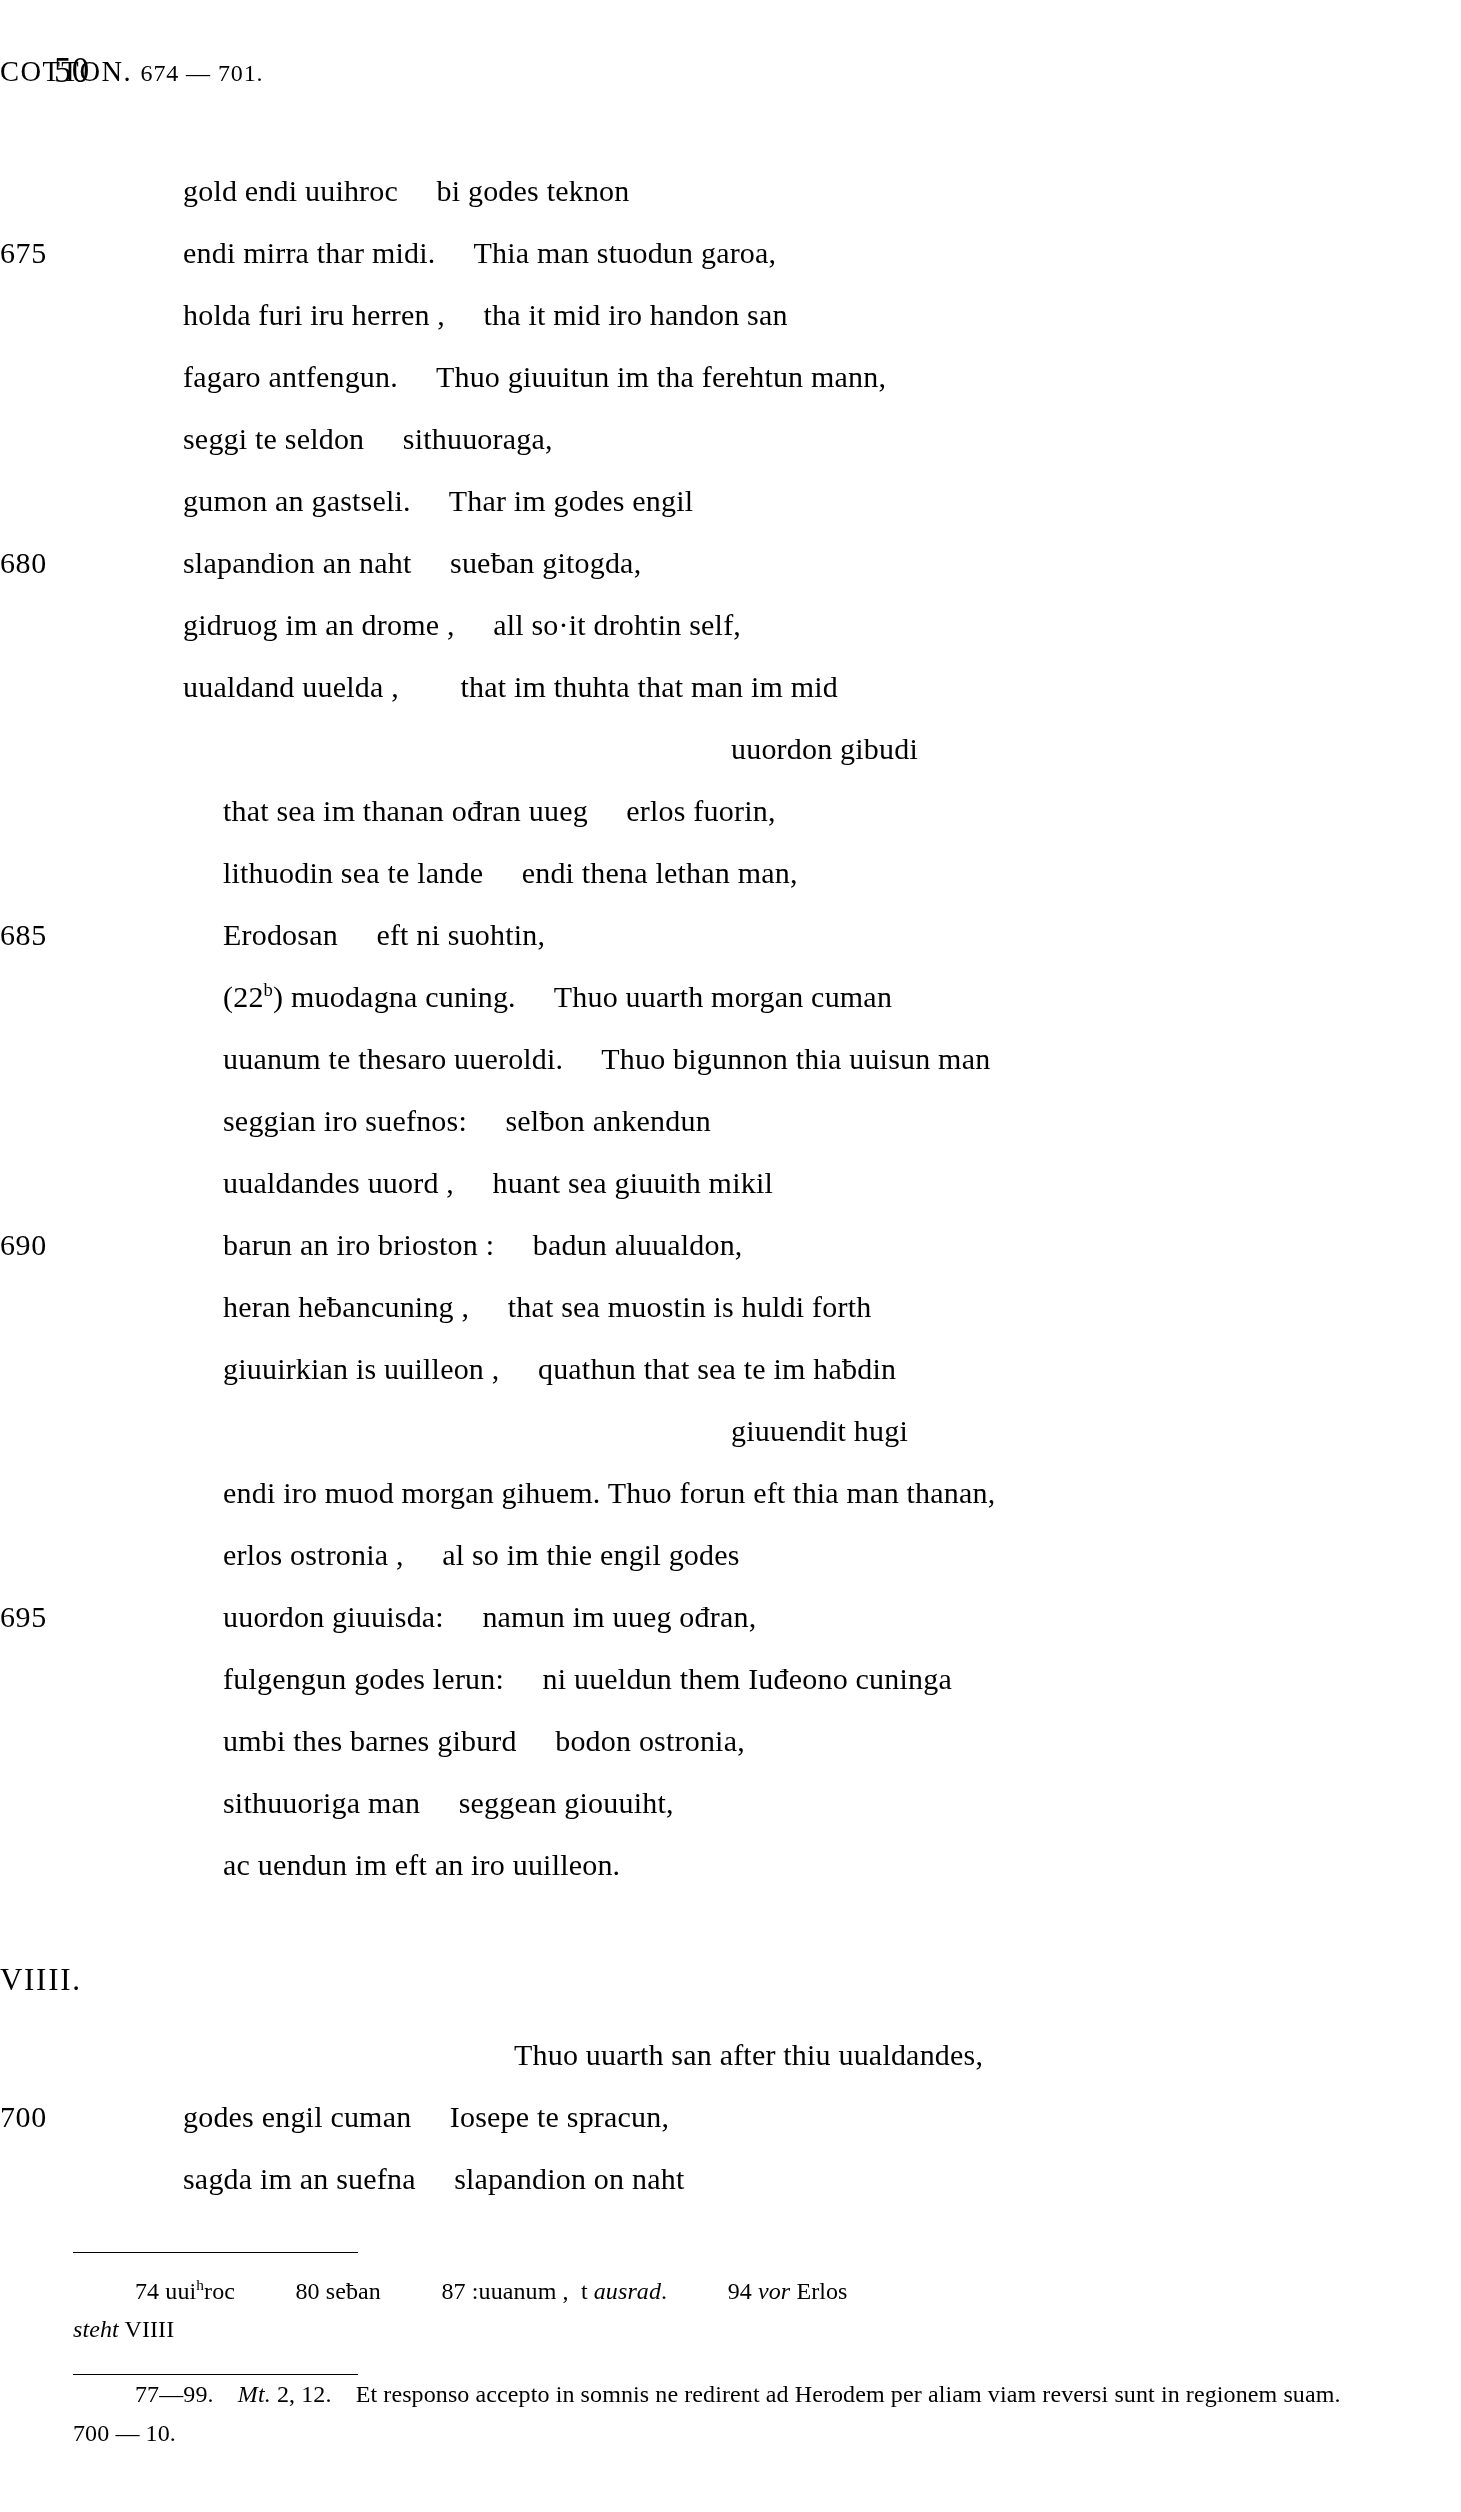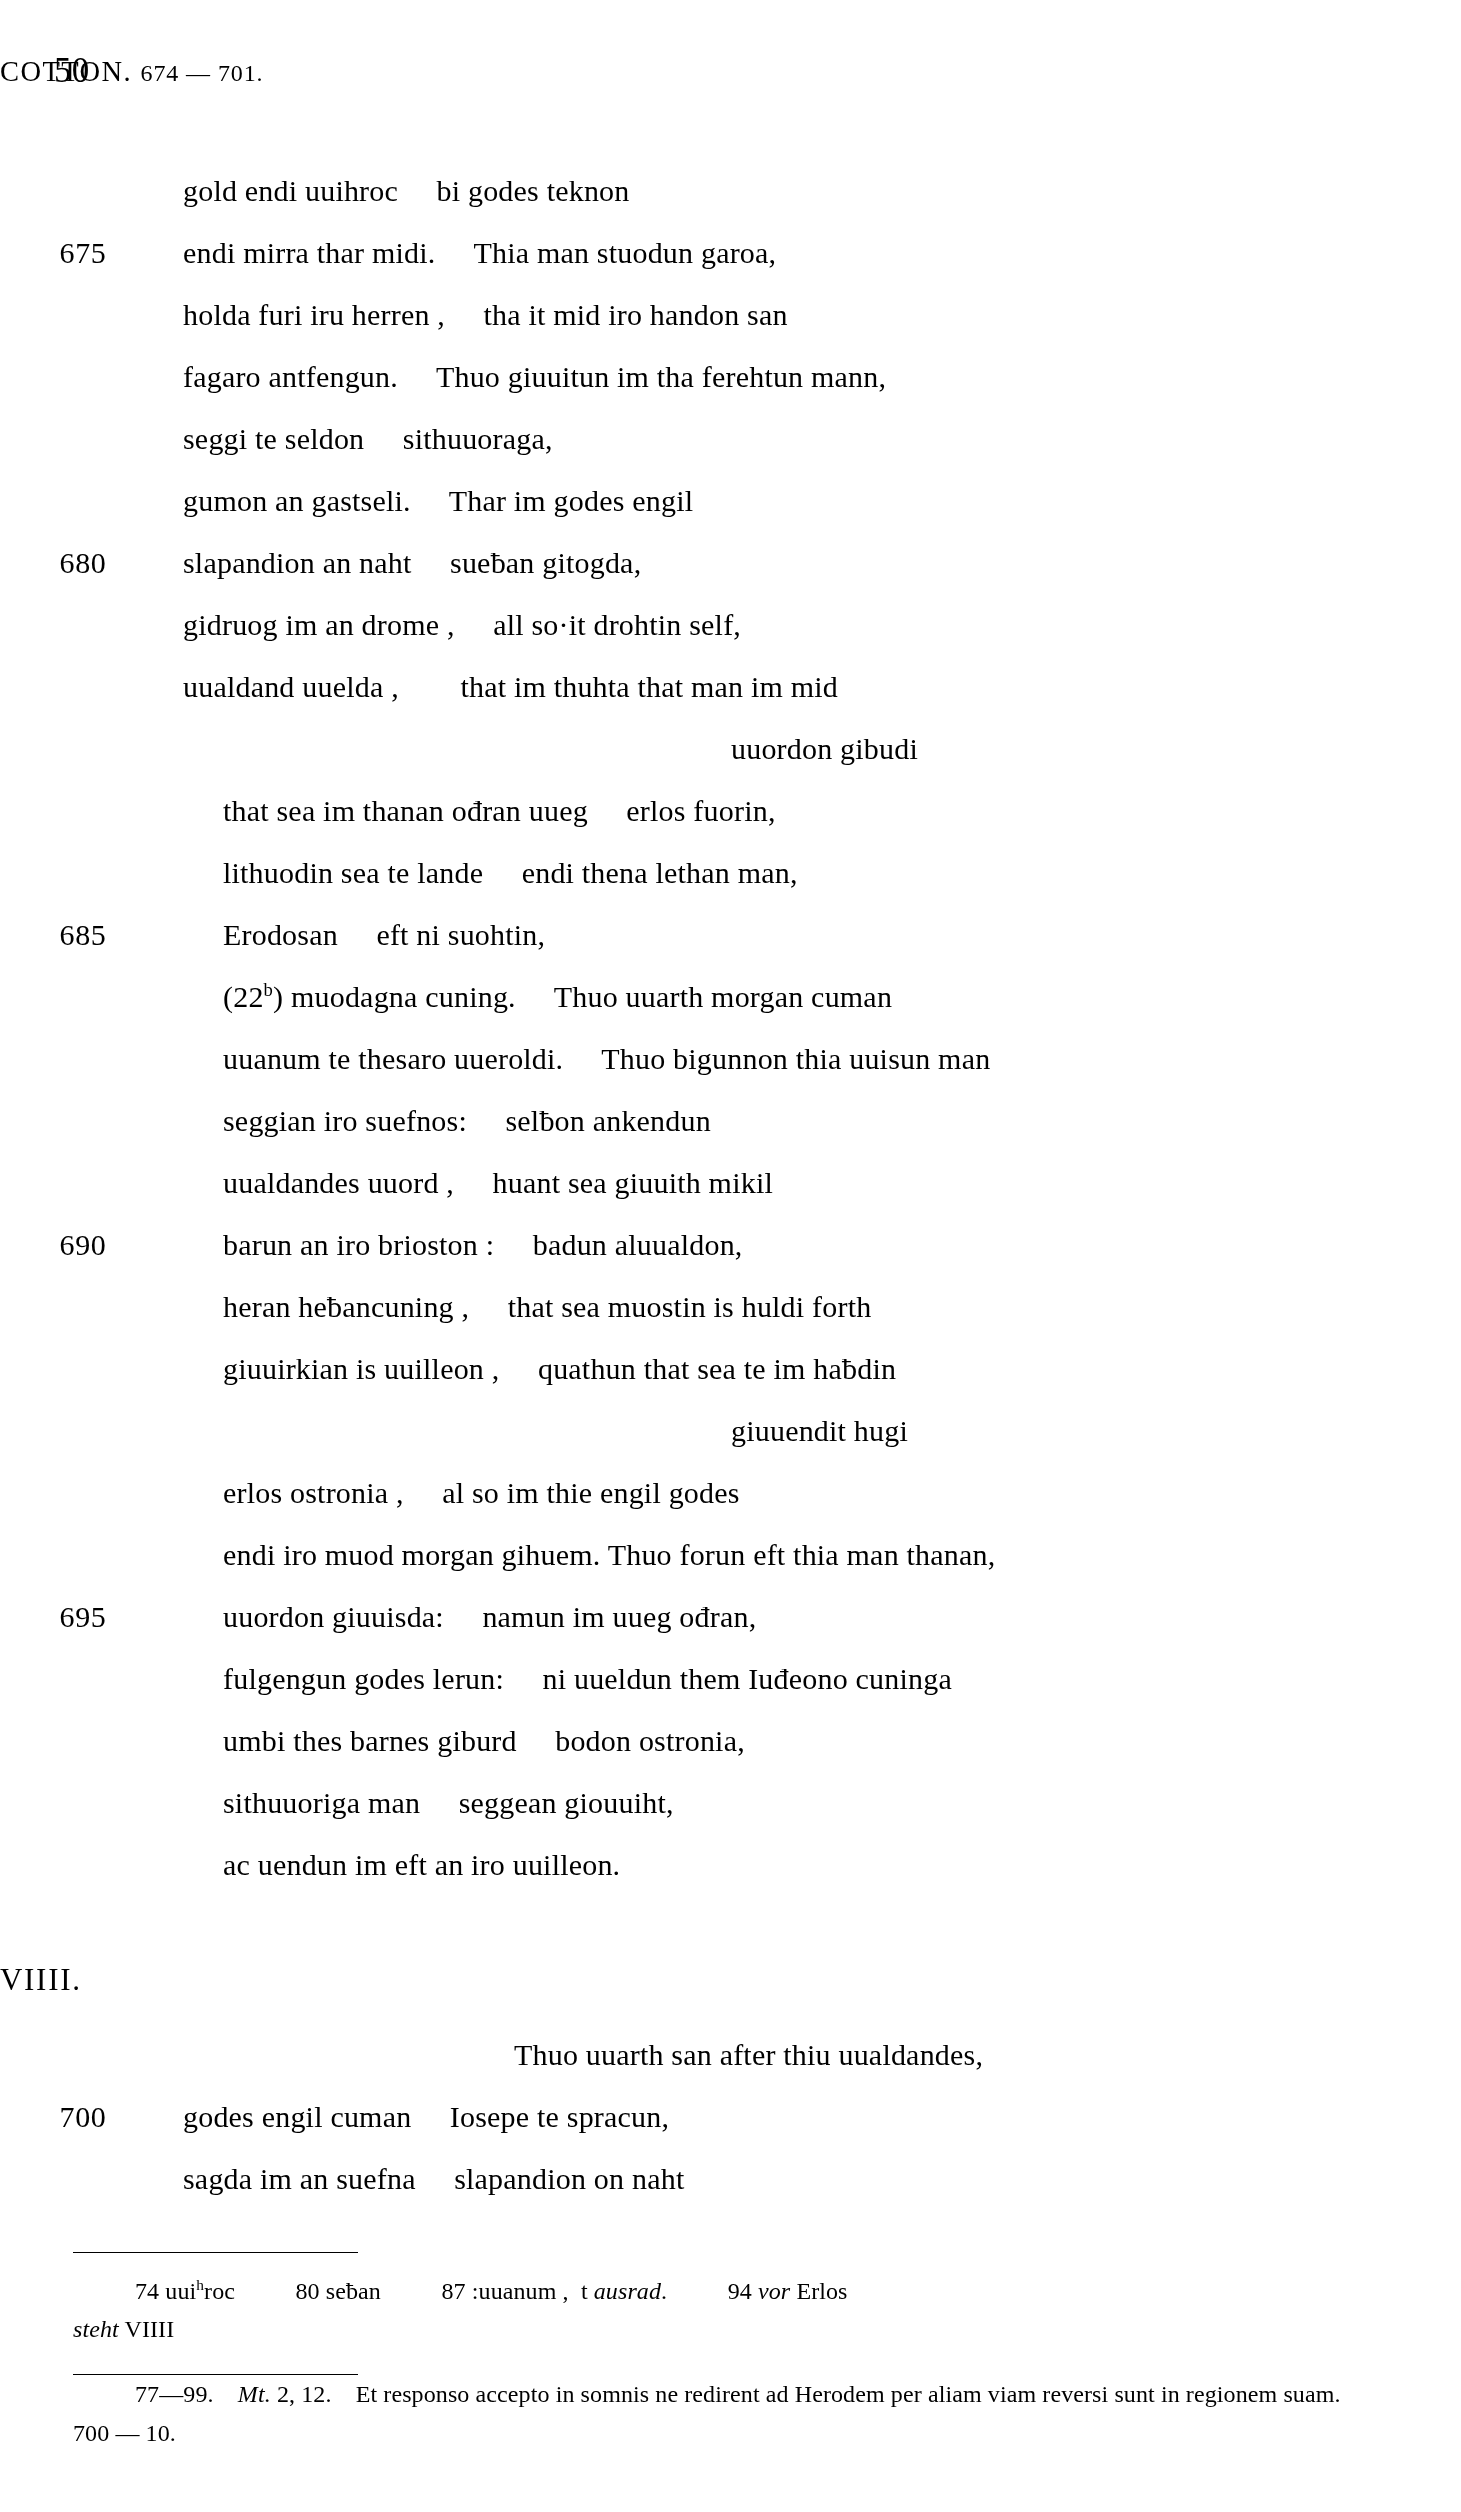--- a/index.html
+++ b/index.html
@@ -65,21 +65,21 @@
     height: 62px;
     font-size: 30px;
     white-space: pre;
     line-height: 62px;
     padding-left: 11px;
   }
   .lineno {
     position: absolute;
     left: 0;
     width: 166px;
-    text-align: center;
+    text-align: left;
     font-size: 30px;
     letter-spacing: 0.6px;
   }
   .vtext {
     position: absolute;
     left: 183px;
     white-space: pre;
     letter-spacing: 0.2px;
   }
   
@@ -178,22 +178,22 @@
       <div class="verse-line"><span class="lineno"></span><span class="vtext hang">lithuodin sea te lande     endi thena lethan man,</span></div>
       <div class="verse-line"><span class="lineno">685</span><span class="vtext hang">Erodosan     eft ni suohtin,</span></div>
       <div class="verse-line"><span class="lineno"></span><span class="vtext hang">(22<span class="sup">b</span>) muodagna cuning.     Thuo uuarth morgan cuman</span></div>
       <div class="verse-line"><span class="lineno"></span><span class="vtext hang">uuanum te thesaro uueroldi.     Thuo bigunnon thia uuisun man</span></div>
       <div class="verse-line"><span class="lineno"></span><span class="vtext hang">seggian iro suefnos:     selƀon ankendun</span></div>
       <div class="verse-line"><span class="lineno"></span><span class="vtext hang">uualdandes uuord ,     huant sea giuuith mikil</span></div>
       <div class="verse-line"><span class="lineno">690</span><span class="vtext hang">barun an iro brioston :     badun aluualdon,</span></div>
       <div class="verse-line"><span class="lineno"></span><span class="vtext hang">heran heƀancuning ,     that sea muostin is huldi forth</span></div>
       <div class="verse-line"><span class="lineno"></span><span class="vtext hang">giuuirkian is uuilleon ,     quathun that sea te im haƀdin</span></div>
       <div class="verse-line"><span class="lineno"></span><span class="vtext runon">giuuendit hugi</span></div>
+      <div class="verse-line"><span class="lineno"></span><span class="vtext hang">endi iro muod morgan gihuem. Thuo forun eft thia man thanan,</span></div>
       <div class="verse-line"><span class="lineno"></span><span class="vtext hang">erlos ostronia ,     al so im thie engil godes</span></div>
-      <div class="verse-line"><span class="lineno"></span><span class="vtext hang">endi iro muod morgan gihuem. Thuo forun eft thia man thanan,</span></div>
       <div class="verse-line"><span class="lineno">695</span><span class="vtext hang">uuordon giuuisda:     namun im uueg ođran,</span></div>
       <div class="verse-line"><span class="lineno"></span><span class="vtext hang">fulgengun godes lerun:     ni uueldun them Iuđeono cuninga</span></div>
       <div class="verse-line"><span class="lineno"></span><span class="vtext hang">umbi thes barnes giburd     bodon ostronia,</span></div>
       <div class="verse-line"><span class="lineno"></span><span class="vtext hang">sithuuoriga man     seggean giouuiht,</span></div>
       <div class="verse-line"><span class="lineno"></span><span class="vtext hang">ac uendun im eft an iro uuilleon.</span></div>
     </div>
 
   <div class="section-heading">VIIII.</div>
 
   <div class="verse-block" style="margin-top:0;" id="verse-block-2">

